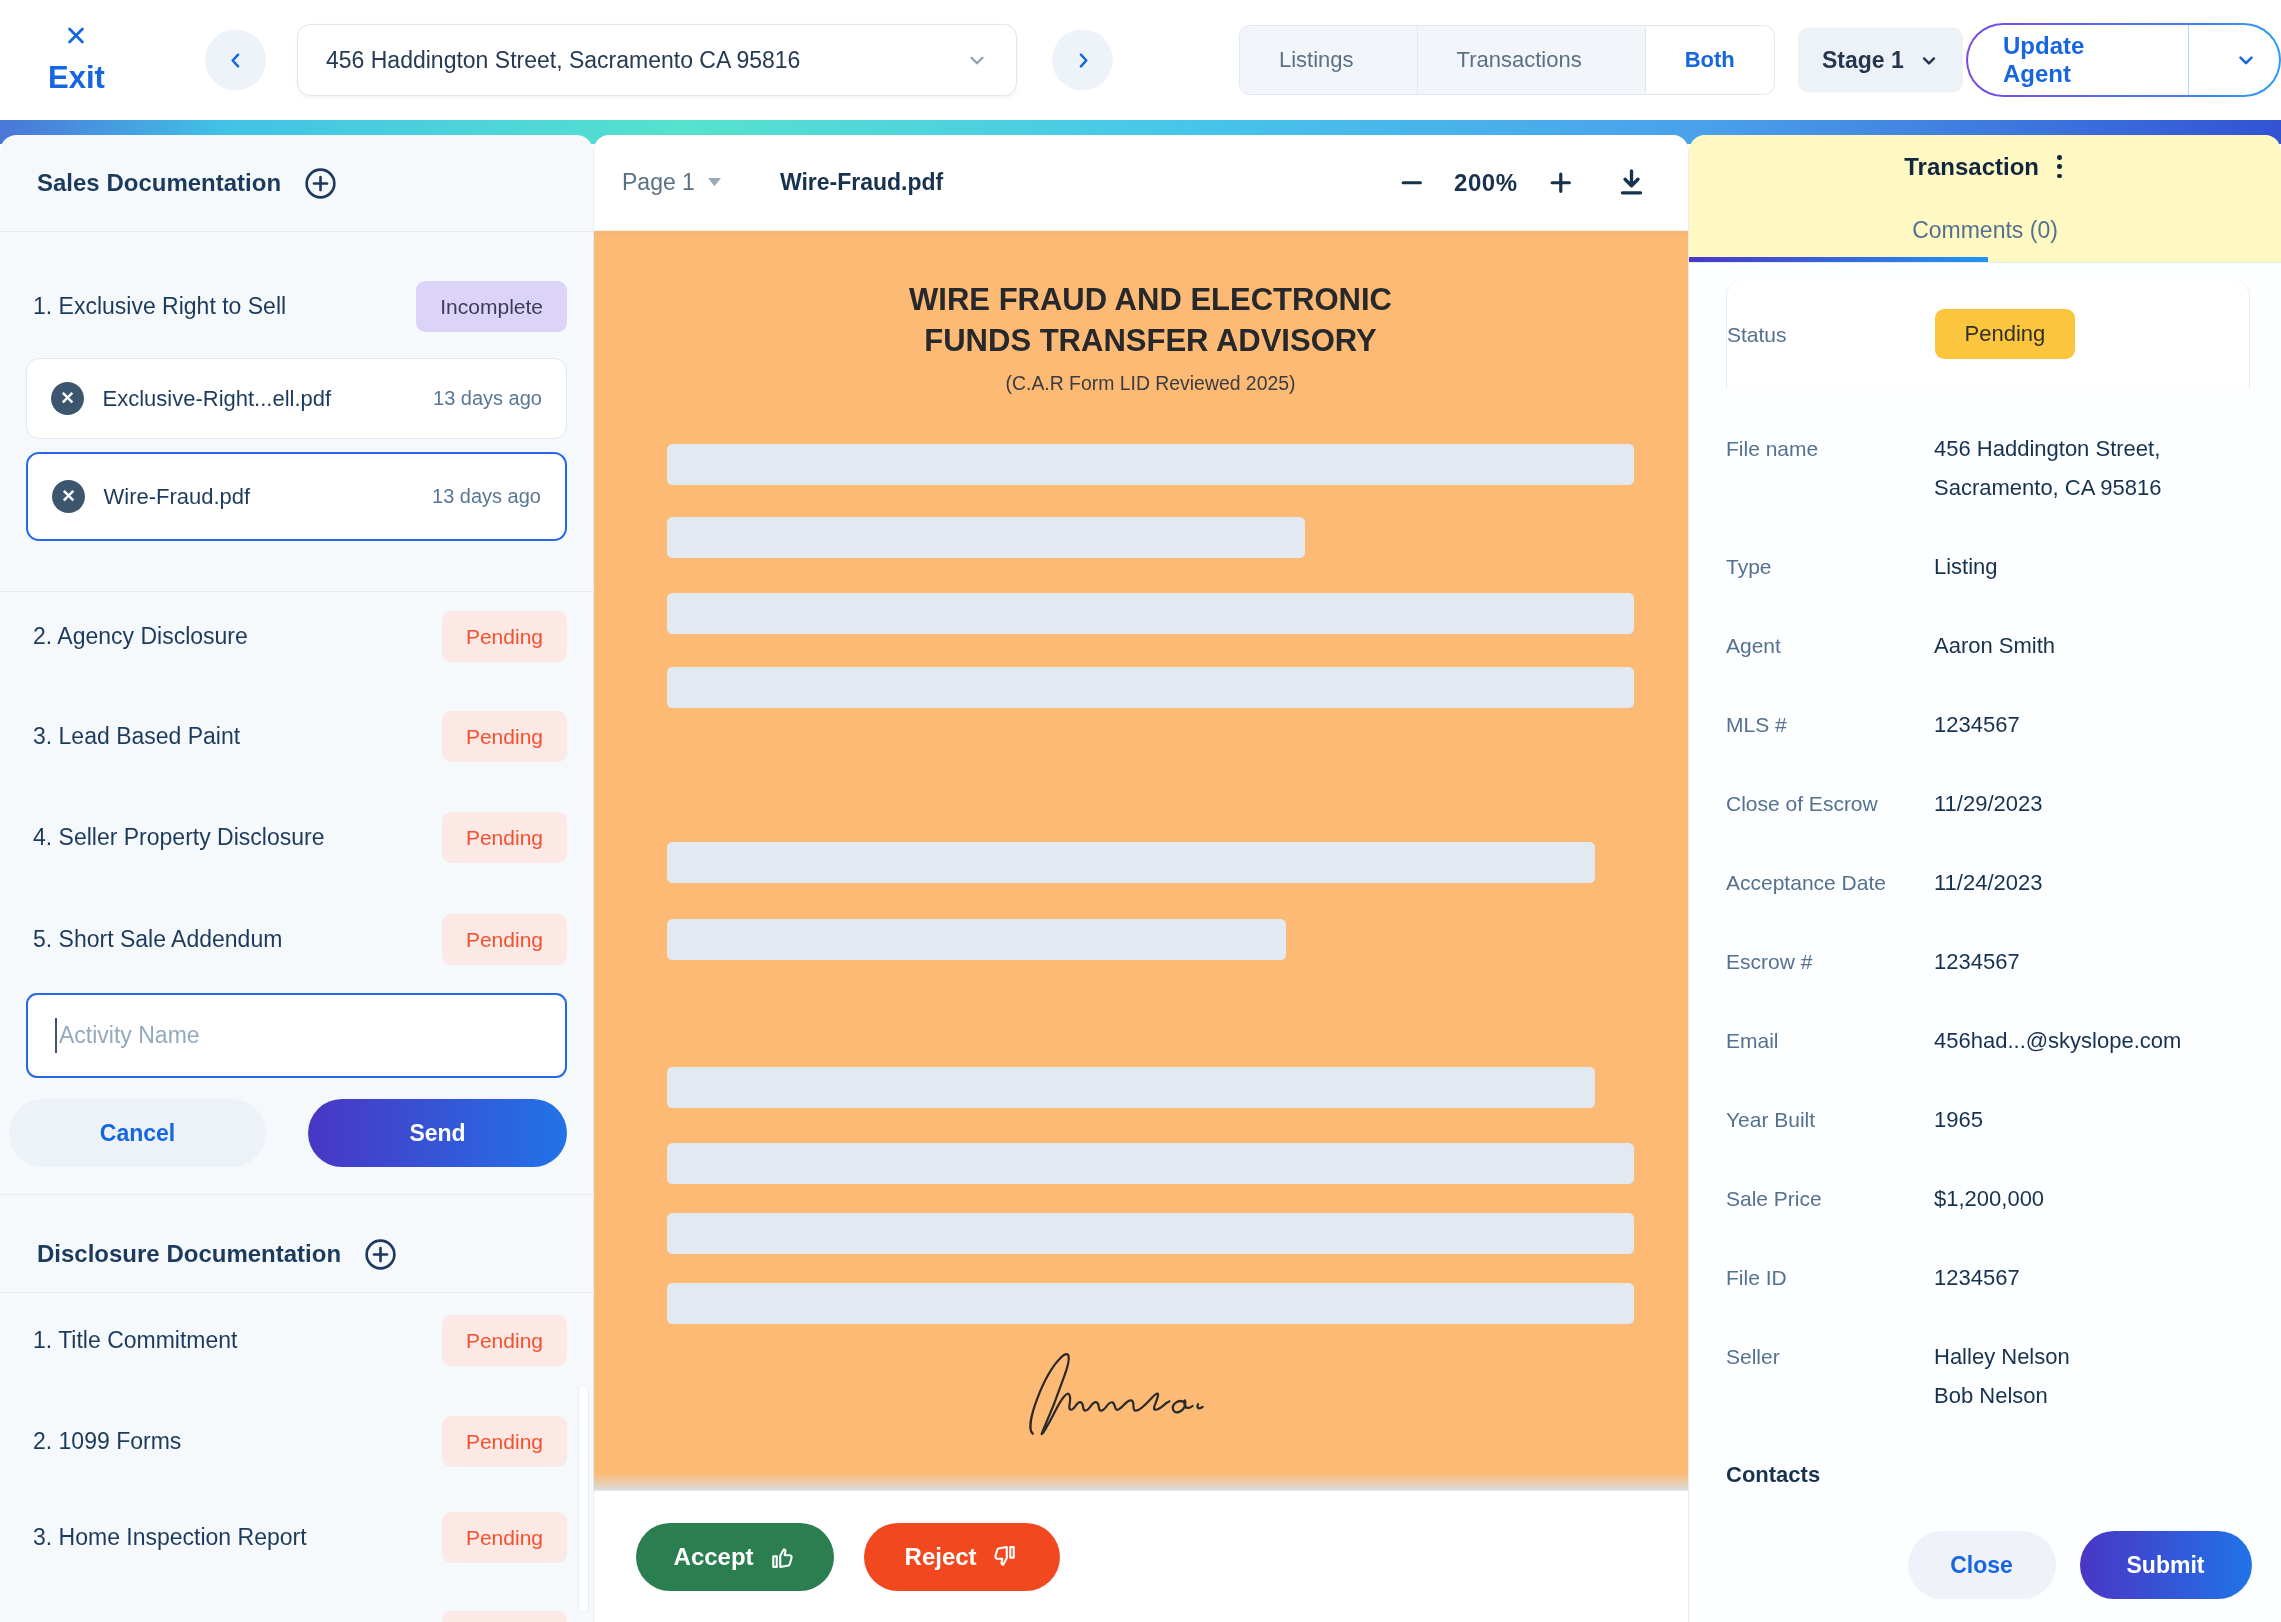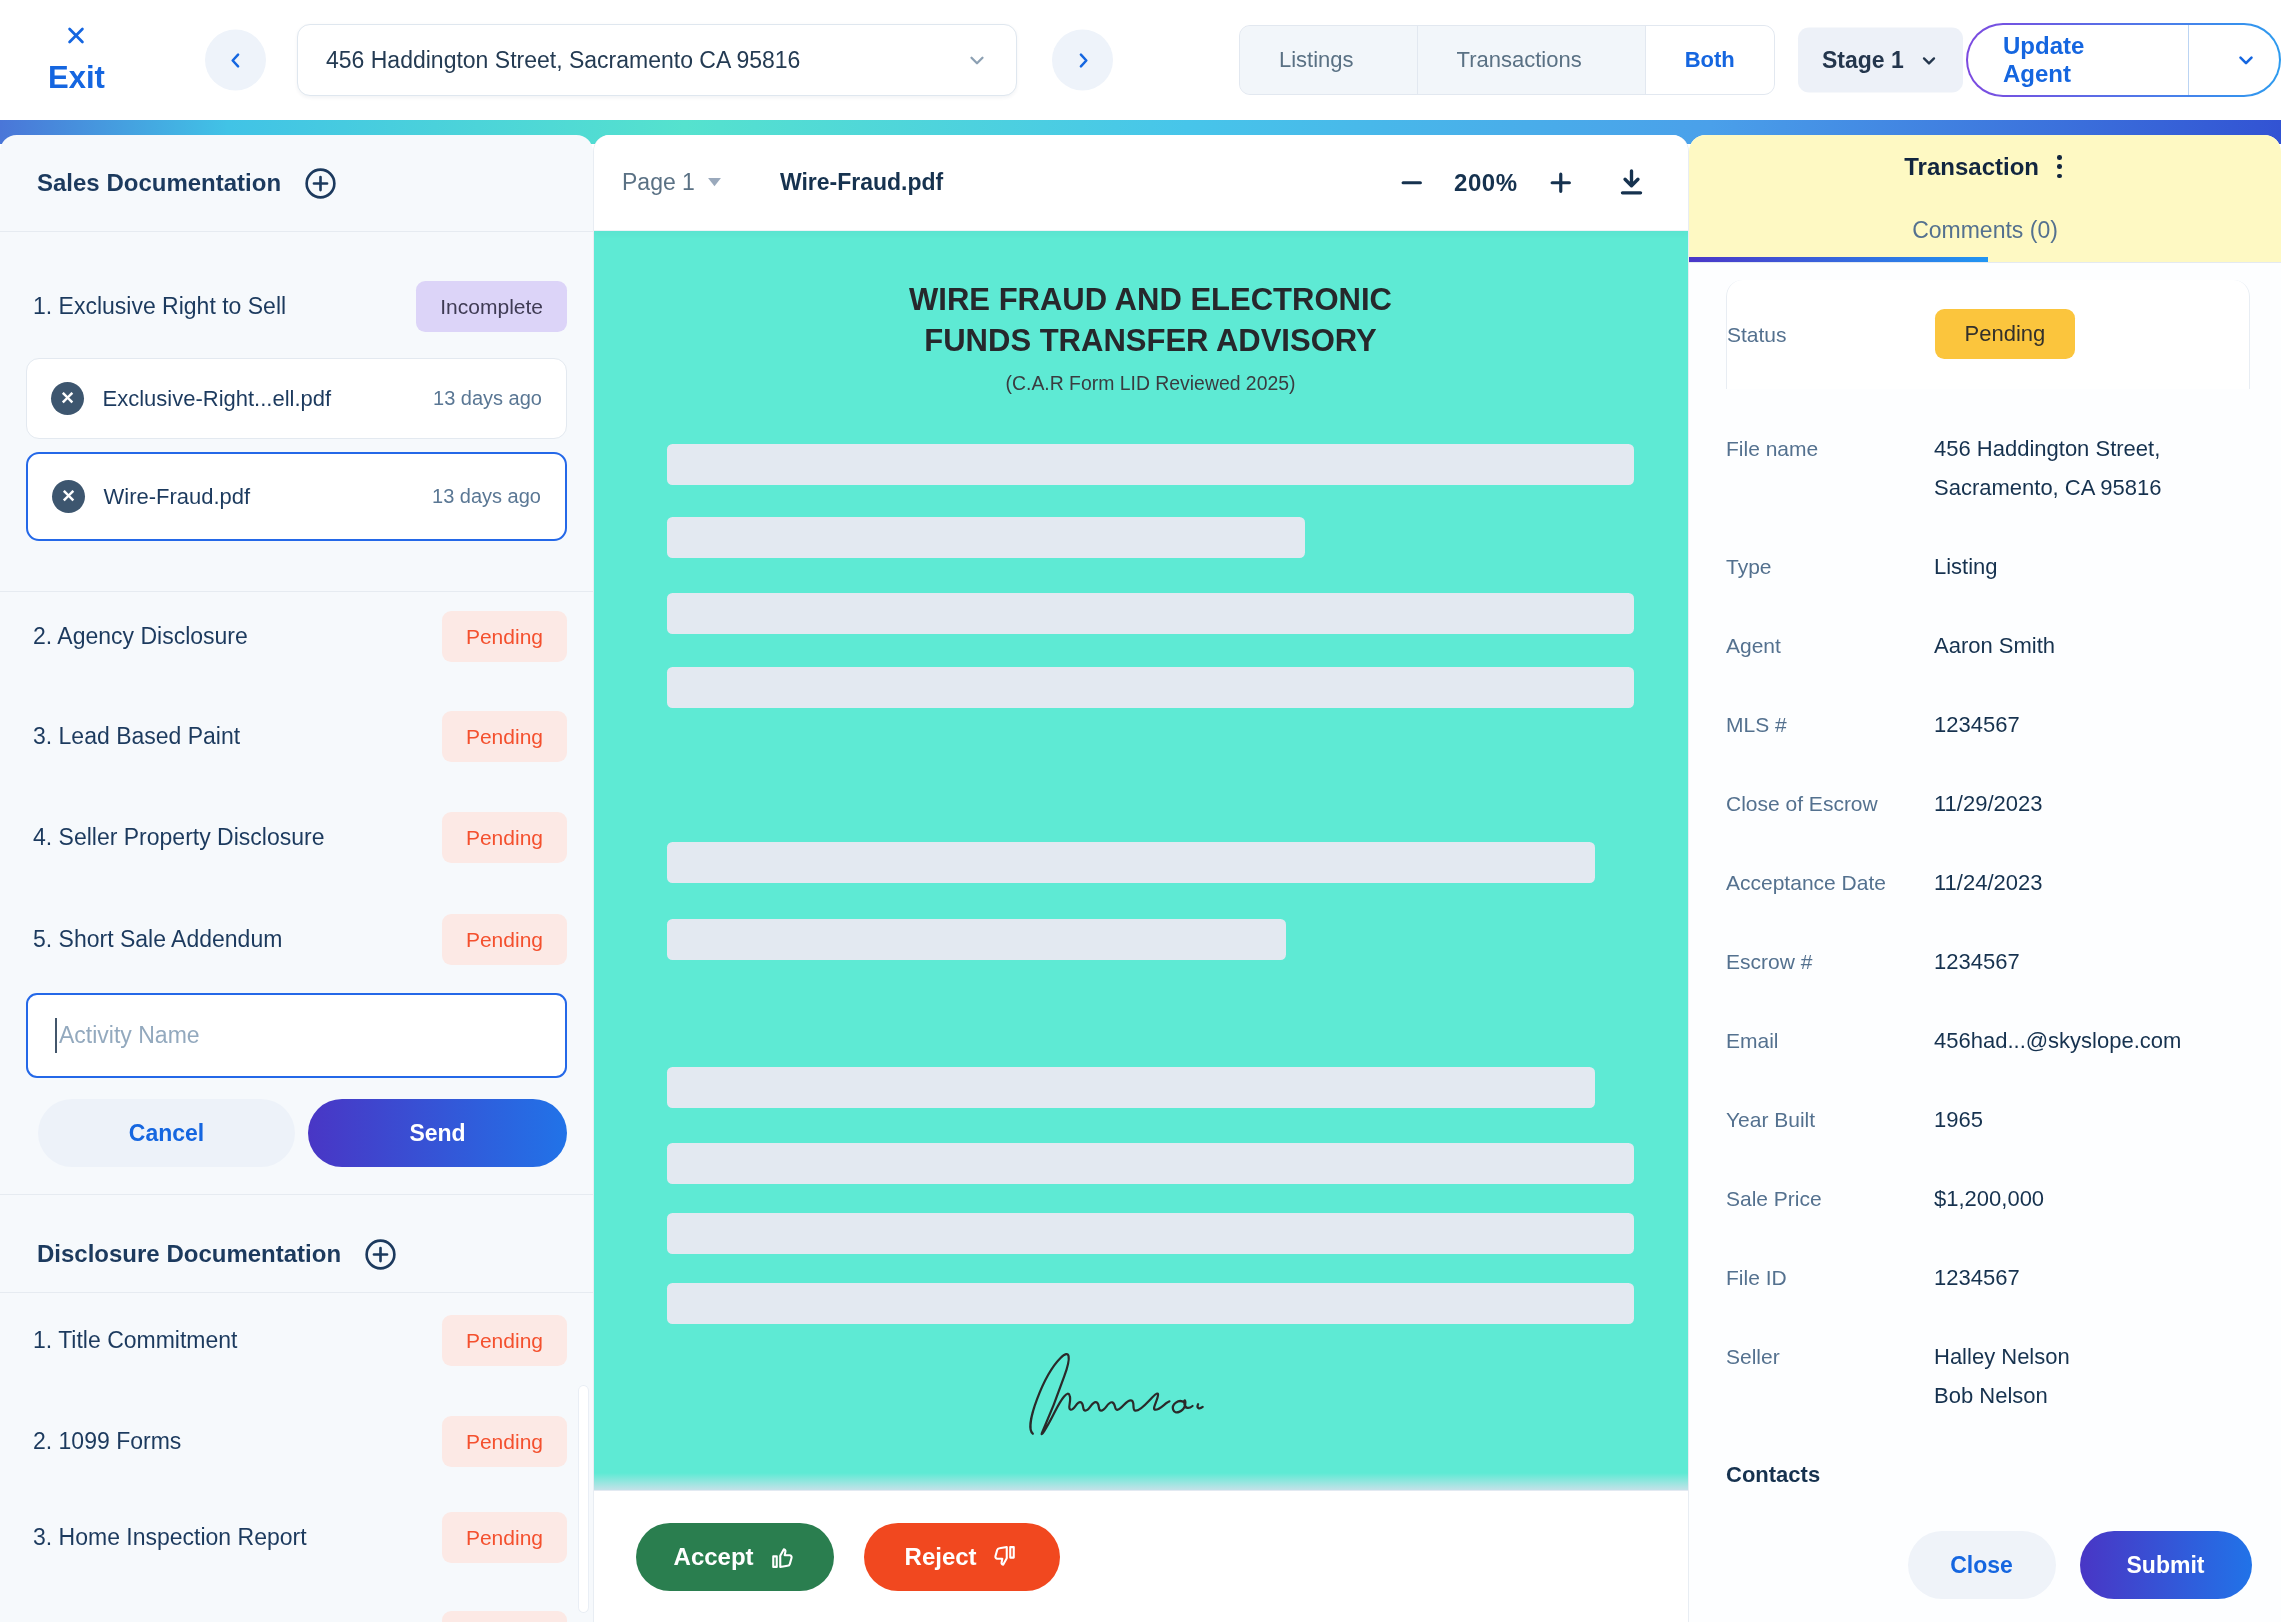--- a/index.html
+++ b/index.html
@@ -73,36 +73,36 @@
             display:flex;align-items:center;justify-content:center;font-weight:bold;flex-shrink:0;cursor:pointer;}
   .file-name{font-size:22px;color:var(--sbnavy);flex:1;}
   .file-age{font-size:20px;color:#5A7794;}
   .activity-input{position:absolute;left:26px;right:26px;height:85px;border:2.3px solid #2468E8;
         border-radius:11px;background:#fff;font-size:23px;color:#243B53;padding:0 31px;
         outline:none;font-family:"Liberation Sans",sans-serif;}
   .activity-input::placeholder{color:#93A9BE;}
   .input-cursor{position:absolute;width:1.8px;height:35px;background:#43566B;left:55px;}
   .pillbtn{display:flex;align-items:center;justify-content:center;border-radius:922px;
            font-weight:bold;font-size:23px;cursor:pointer;border:none;font-family:"Liberation Sans",sans-serif;}
-  .cancel-btn{position:absolute;left:38px;width:257px;height:68px;background:#EDF2F9;color:var(--accent);}
+  .cancel-btn{position:absolute;left:9px;width:257px;height:68px;background:#EDF2F9;color:var(--accent);}
   .send-btn{position:absolute;left:308px;right:26px;height:68px;color:#fff;
             background:linear-gradient(90deg,var(--grad-a),var(--grad-b));}
   .sb-scroll{position:absolute;right:4.6px;top:1251px;width:9.2px;height:226px;border-radius:5.5px;
              background:#FFFFFF;box-shadow:0 0 0 0.9px #E8EDF4;cursor:pointer;}
 
   
   .toolbar{position:absolute;top:0;left:0;right:0;height:96px;display:flex;align-items:center;
            padding:0 41px 0 28px;border-bottom:0.9px solid #EEF2F6;background:#fff;z-index:2;
            box-shadow:0 2.8px 6.5px rgba(25,50,90,.04);justify-content:flex-end;}
   .page-label{font-size:23px;color:#5A7184;display:flex;gap:13px;align-items:center;cursor:pointer;}
   .file-title{font-size:23px;font-weight:bold;color:var(--navy);margin-left:59px;}
   .tool-right{margin-left:auto;display:flex;align-items:center;gap:28px;}
   .zoom-level{font-size:24px;font-weight:bold;color:var(--navy);letter-spacing:0.5px;}
   .icon-btn{display:flex;align-items:center;justify-content:center;cursor:pointer;background:none;border:none;}
-  .doc{position:absolute;top:96px;left:0;right:0;bottom:133px;overflow:hidden;background:#5eead4;text-decoration:underline;}
+  .doc{position:absolute;top:96px;left:0;right:0;bottom:133px;overflow:hidden;background:#fdba74;text-decoration:underline;}
   .doc-inner{position:absolute;left:73px;width:967px;top:0;bottom:0;}
   .doc-title{position:absolute;top:48px;left:0;right:0;text-align:center;color:#26282C;}
   .doc-title .t{font-size:31px;font-weight:bold;line-height:41px;}
   .doc-title .s{font-size:19.4px;color:#3A3C40;margin-top:11px;}
   .bar{position:absolute;height:41px;border-radius:5.5px;background:#E3E9F1;}
   .sig{position:absolute;top:1112px;left:50%;transform:translateX(-50%);}
   .doc-shadow{position:absolute;left:0;right:0;bottom:133px;height:16.6px;z-index:2;
       background:linear-gradient(180deg,rgba(214,224,236,0),rgba(214,224,236,.85));}
   .action-bar{position:absolute;left:0;right:0;bottom:0;height:133px;background:#fff;
       border-top:0.9px solid #E3EAF2;display:flex;align-items:center;gap:30px;padding-left:42px;}

